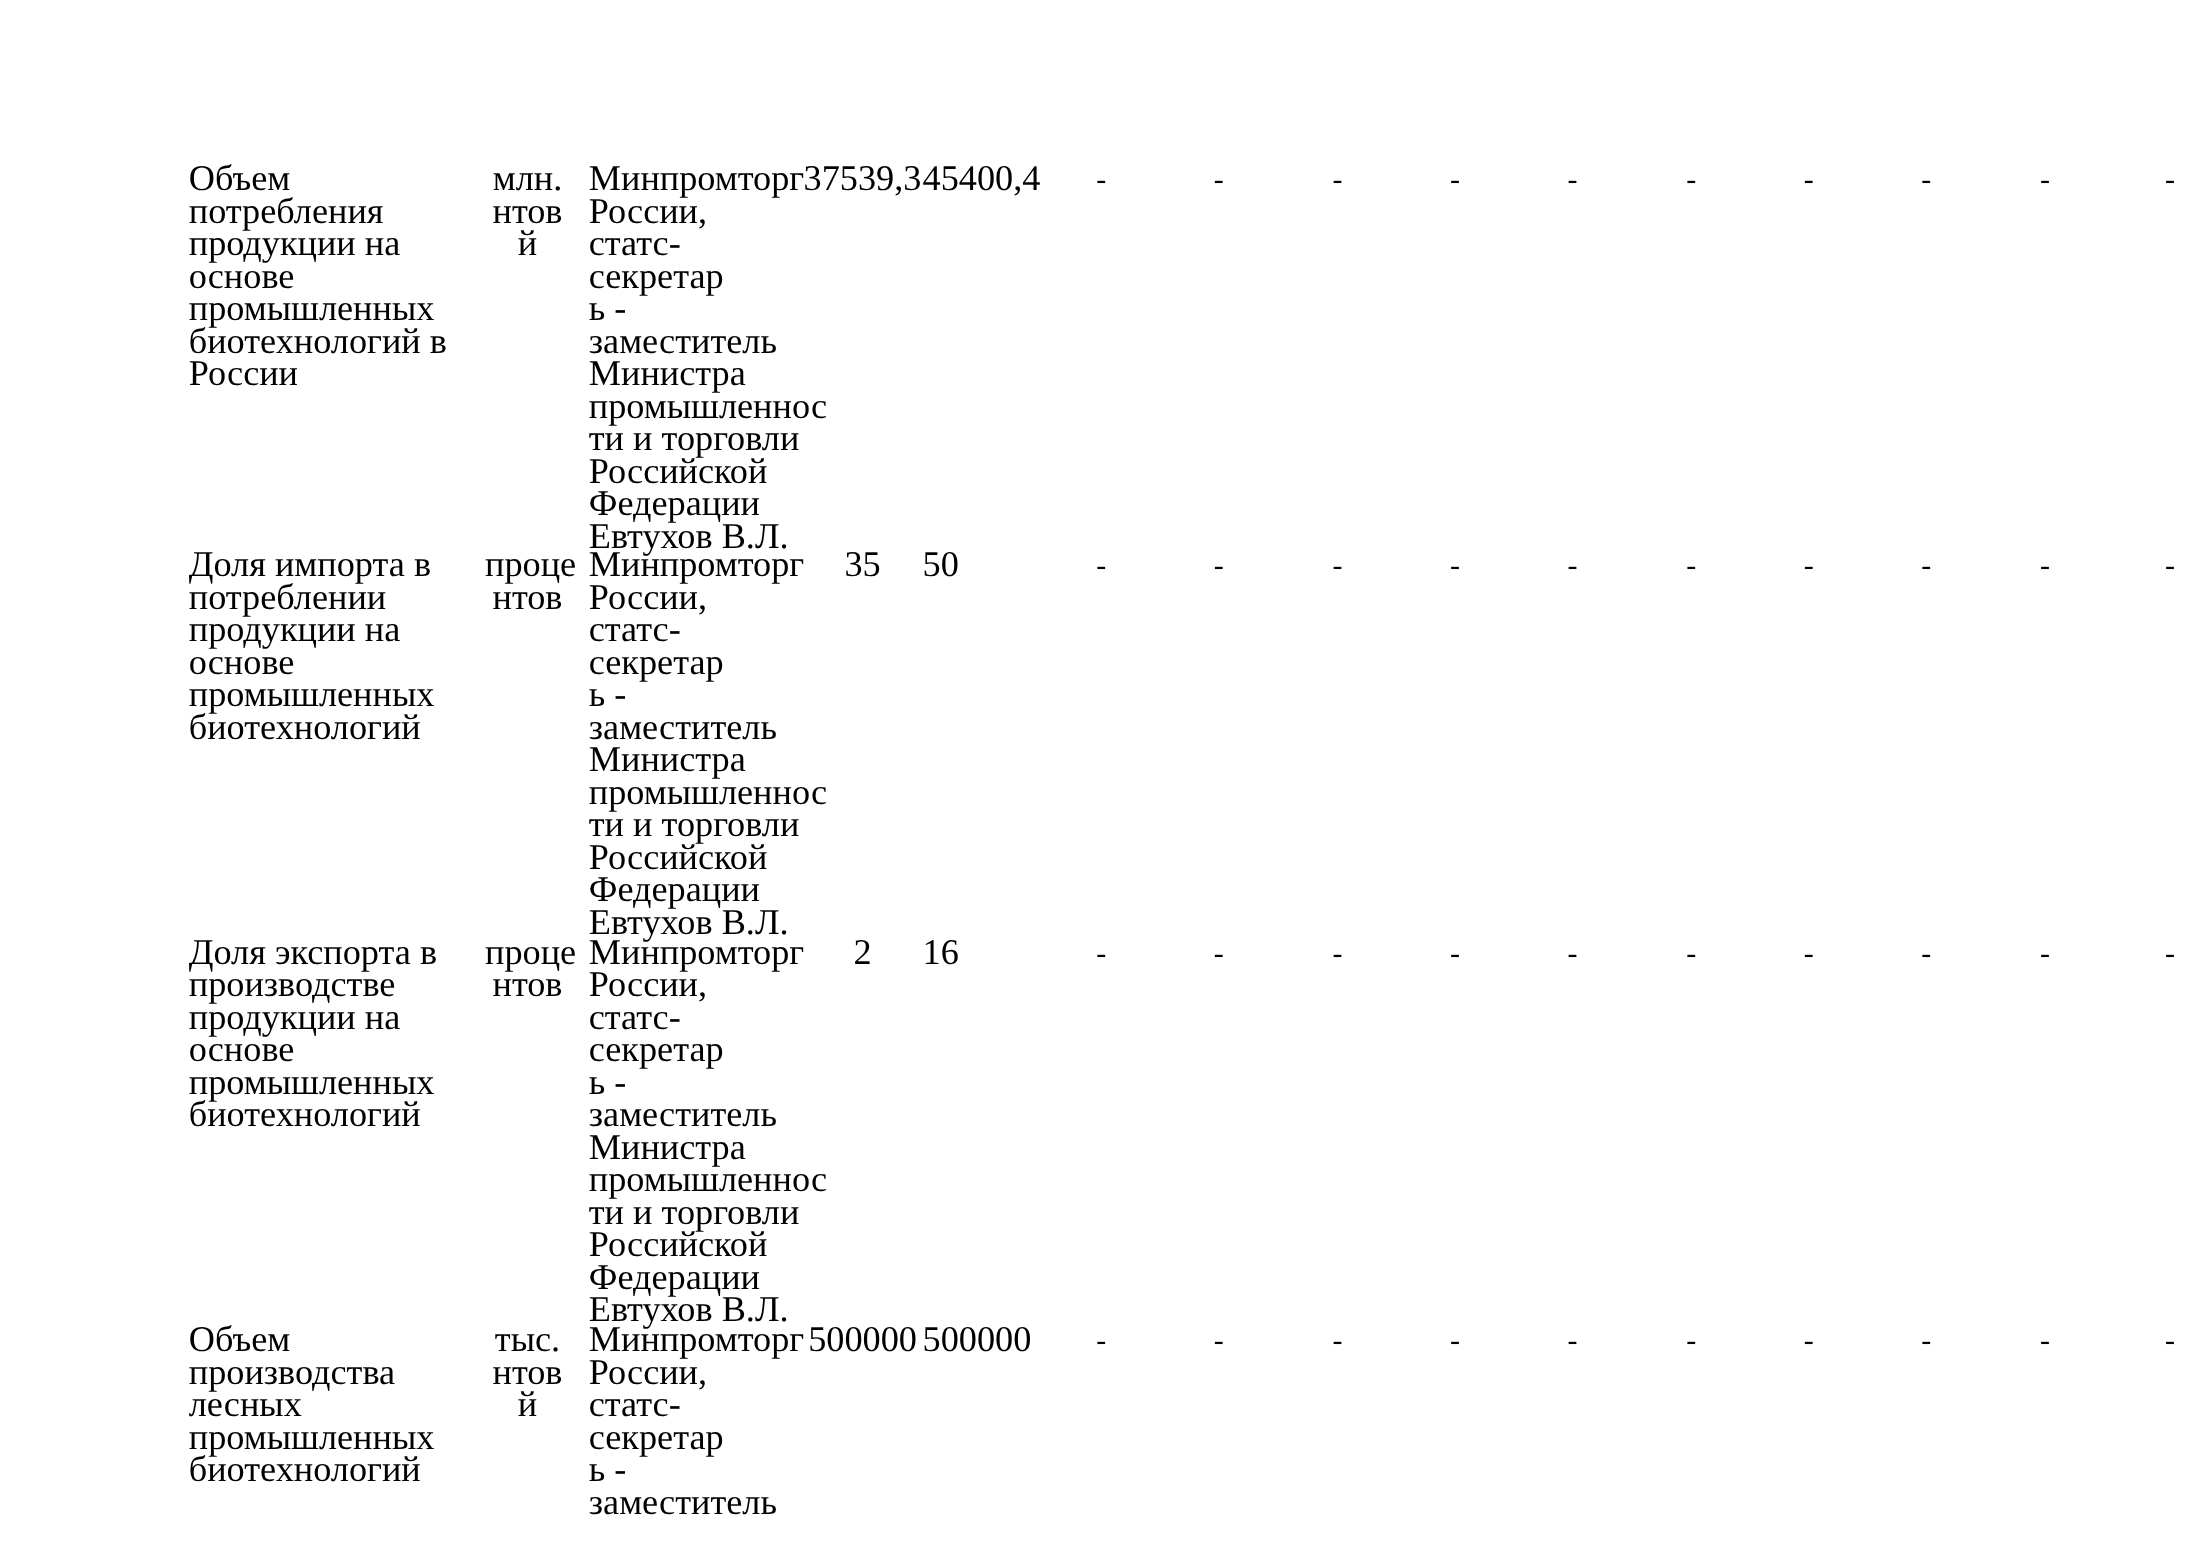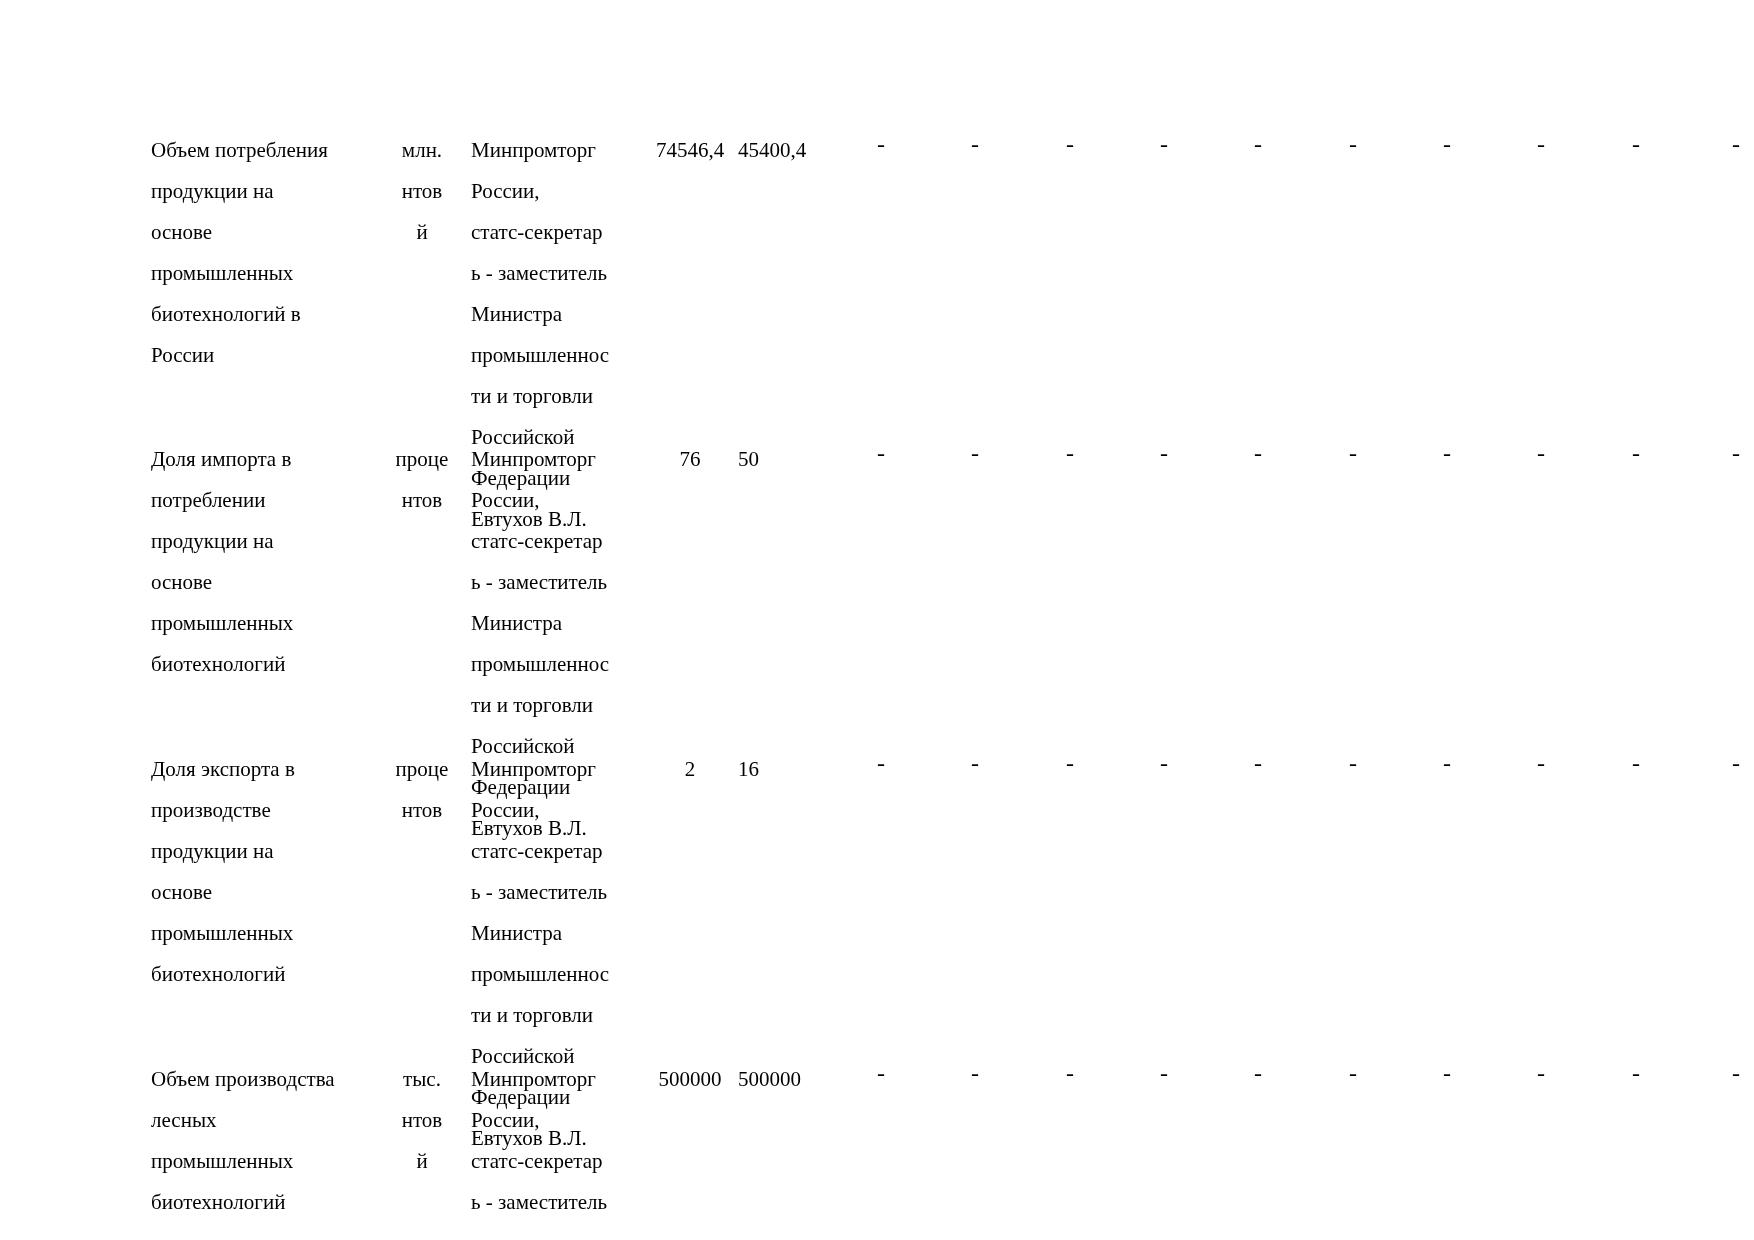--- a/index.html
+++ b/index.html
@@ -1,20 +1,20 @@
 <!DOCTYPE html>
 <html><head>
 <meta charset="utf-8">
 <style>
   html, body { margin: 0; padding: 0; background: #ffffff; }
   body { width: 1754px; height: 1240px; position: relative; overflow: hidden;
          font-family: "Liberation Serif", "DejaVu Serif", serif; color: #000; }
   .page { position: absolute; left: 0; top: 0; width: 1754px; height: 1240px; }
   .row { position: absolute; left: 0; width: 1754px; }
-  .cell { position: absolute; top: 0; font-size: 21px; line-height: 41px; white-space: pre-line; }
+  .cell { position: absolute; top: 0; font-size: 29px; line-height: 26px; white-space: pre-line; }
   .c-name { left: 151px; width: 232px; }
   .c-unit { left: 388px; width: 68px; text-align: center; }
   .c-resp { left: 471px; width: 175px; }
   .c-v1 { left: 640px; width: 100px; text-align: center; }
   .c-v2 { left: 738px; width: 100px; }
   .dash { position: absolute; top: 0; width: 40px; margin-left: -20px; text-align: center; font-size: 24px; line-height: 28.8px; }
 </style>
 </head>
 <body>
 
@@ -33,21 +33,21 @@
     <div class="cell c-resp">Минпромторг
 России,
 статс-секретар
 ь - заместитель
 Министра
 промышленнос
 ти и торговли
 Российской
 Федерации
 Евтухов В.Л.</div>
-    <div class="cell c-v1">74546,4</div>
+    <div class="cell c-v1">37539,3</div>
     <div class="cell c-v2">45400,4</div>
     <div class="dash" style="left:881px">-</div>
     <div class="dash" style="left:975px">-</div>
     <div class="dash" style="left:1070px">-</div>
     <div class="dash" style="left:1164px">-</div>
     <div class="dash" style="left:1258px">-</div>
     <div class="dash" style="left:1353px">-</div>
     <div class="dash" style="left:1447px">-</div>
     <div class="dash" style="left:1541px">-</div>
     <div class="dash" style="left:1636px">-</div>
@@ -66,21 +66,21 @@
     <div class="cell c-resp">Минпромторг
 России,
 статс-секретар
 ь - заместитель
 Министра
 промышленнос
 ти и торговли
 Российской
 Федерации
 Евтухов В.Л.</div>
-    <div class="cell c-v1">76</div>
+    <div class="cell c-v1">35</div>
     <div class="cell c-v2">50</div>
     <div class="dash" style="left:881px">-</div>
     <div class="dash" style="left:975px">-</div>
     <div class="dash" style="left:1070px">-</div>
     <div class="dash" style="left:1164px">-</div>
     <div class="dash" style="left:1258px">-</div>
     <div class="dash" style="left:1353px">-</div>
     <div class="dash" style="left:1447px">-</div>
     <div class="dash" style="left:1541px">-</div>
     <div class="dash" style="left:1636px">-</div>

